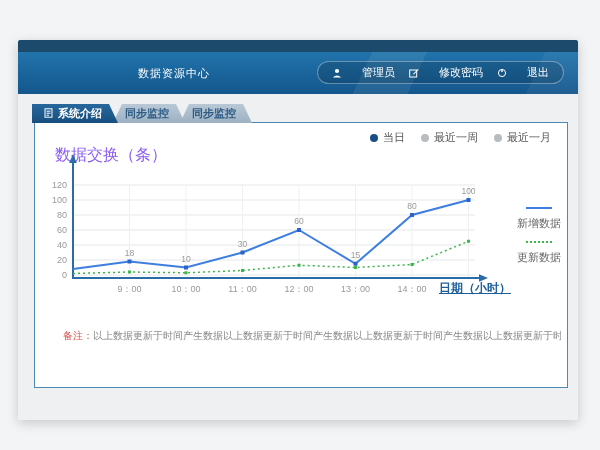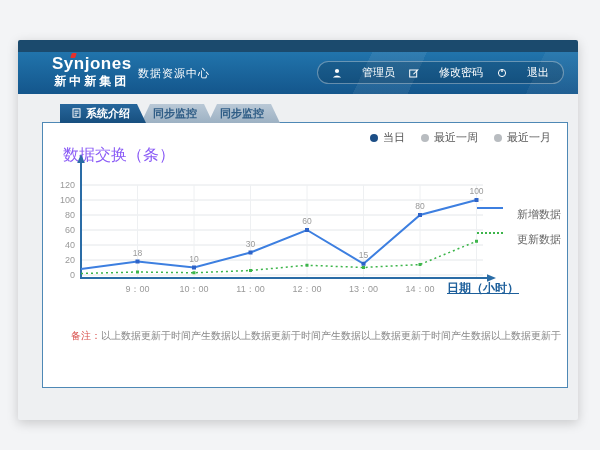--- a/index.html
+++ b/index.html
@@ -33,57 +33,53 @@
   .nav { position:relative; height:24px; background:linear-gradient(#ffffff,#e8eaeb);
       border-bottom:1px solid #cfd3d6; display:flex; align-items:center; padding-left:72px;
       box-shadow:0 2px 3px rgba(0,0,0,.08); z-index:5; }
   .nav-item { color:#1b5a8e; font-size:12px; font-weight:700; padding:0 22px; cursor:pointer; white-space:nowrap; }
   .nav-sep { width:1px; height:12px; background:#c4c9cd; }
 
   
   .page { position:relative; height:302px; background:#eef0f2; }
   .tabs { position:absolute; left:14px; top:10px; display:flex; height:19px; z-index:3; }
   .tab { display:flex; align-items:center; gap:5px; padding:0 16px 0 12px; font-size:11px; font-weight:700;
-      clip-path:polygon(0 0, calc(100% - 9px) 0, 100% 100%, 0 100%); cursor:pointer;margin-left:28px; }
+      clip-path:polygon(0 0, calc(100% - 9px) 0, 100% 100%, 0 100%); cursor:pointer; }
   .tab.active { background:linear-gradient(#27679c,#174f7f); color:#fff; z-index:4; }
   .tab.inactive { background:linear-gradient(#b9c8d6,#9db1c3); color:#2f5d86;
       clip-path:polygon(9px 0, calc(100% - 9px) 0, 100% 100%, 0 100%); margin-left:-5px; }
   .tab.inactive + .tab.inactive { z-index:2; }
-  .panel { position:absolute; left:24px; right:10px; top:28px; height:266px;
+  .panel { position:absolute; left:16px; right:10px; top:28px; height:266px;
       background:#fff; border:1px solid #4e88b5; }
 
   
   .filters { position:absolute; top:7px; right:16px; display:flex; gap:16px; align-items:center;
       font-size:11px; color:#555; }
   .filter-option { display:flex; align-items:center; gap:5px; cursor:pointer; }
   .radio-dot { width:8px; height:8px; border-radius:50%; background:#b8bcc0; }
   .radio-dot.sel { background:#1c4e86; }
   .y-axis-title { position:absolute; left:20px; top:22px; font-size:16px; font-weight:400; color:#8b5cf6; }
   .x-axis-title { position:absolute; left:404px; top:157px; font-size:12px; font-weight:700; color:#1d5f9b;text-decoration:underline; }
   .chart-svg { position:absolute; left:0; top:0; }
   .legend { position:absolute; right:6px; top:84px; display:flex; flex-direction:column; gap:10px;
       font-size:11px; color:#666; }
-  .legend-row { display:flex; gap:14px; }
+  .legend-row { display:flex; align-items:center; gap:7px;flex-direction:column; }
   .legend-sample { width:26px; height:0; }
   .footnote { position:absolute; left:28px; right:6px; top:206px; font-size:10px; color:#888;
       white-space:nowrap; overflow:hidden; }
   .footnote .red { color:#d9534f; }
 </style>
 </head>
 <body>
 
 <div class="window">
 
   <div class="top-strip"></div>
 
   <div class="header">
-    <div class="brand">
-      <div class="brand-name"><span>S</span><span class="accent">y</span><span>njones</span></div>
-      <div class="brand-sub">新中新集团</div>
-    </div>
     <div class="app-title">数据资源中心</div>
     <div class="user-pill" id="user-pill">
         <div class="user-item">
           <span>
             <svg width="10" height="10" viewBox="0 0 10 10">
               <circle cx="5" cy="3" r="2.1" fill="#fff"></circle>
               <path d="M0.8 9.6 Q5 5.2 9.2 9.6 Z" fill="#fff"></path>
             </svg>
           </span>
           <span>管理员</span>

